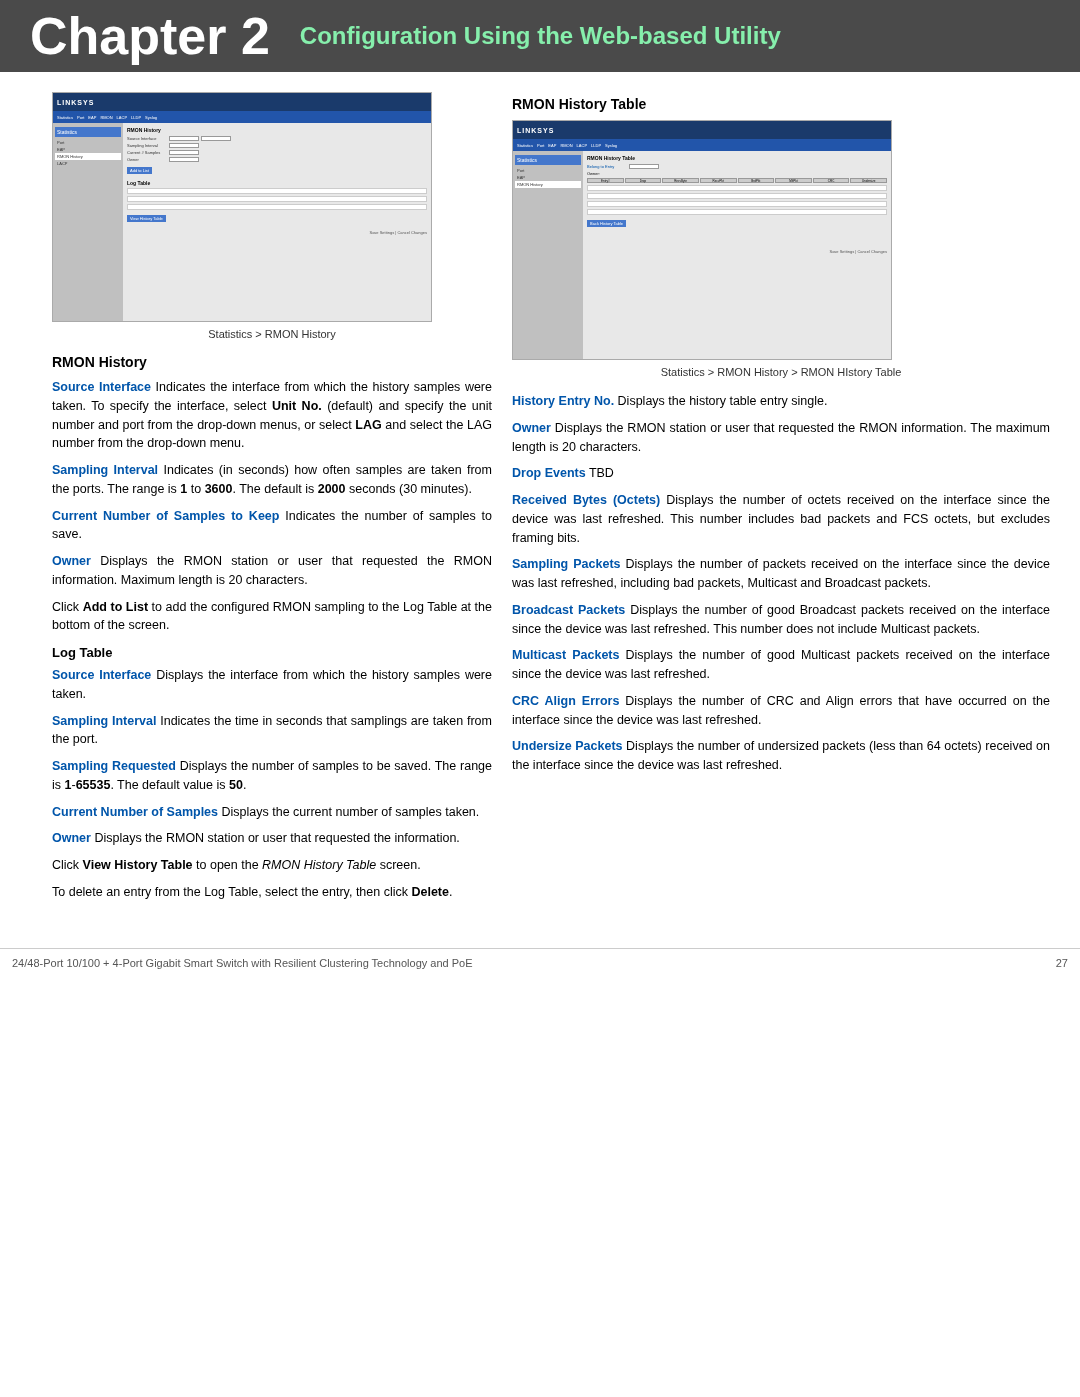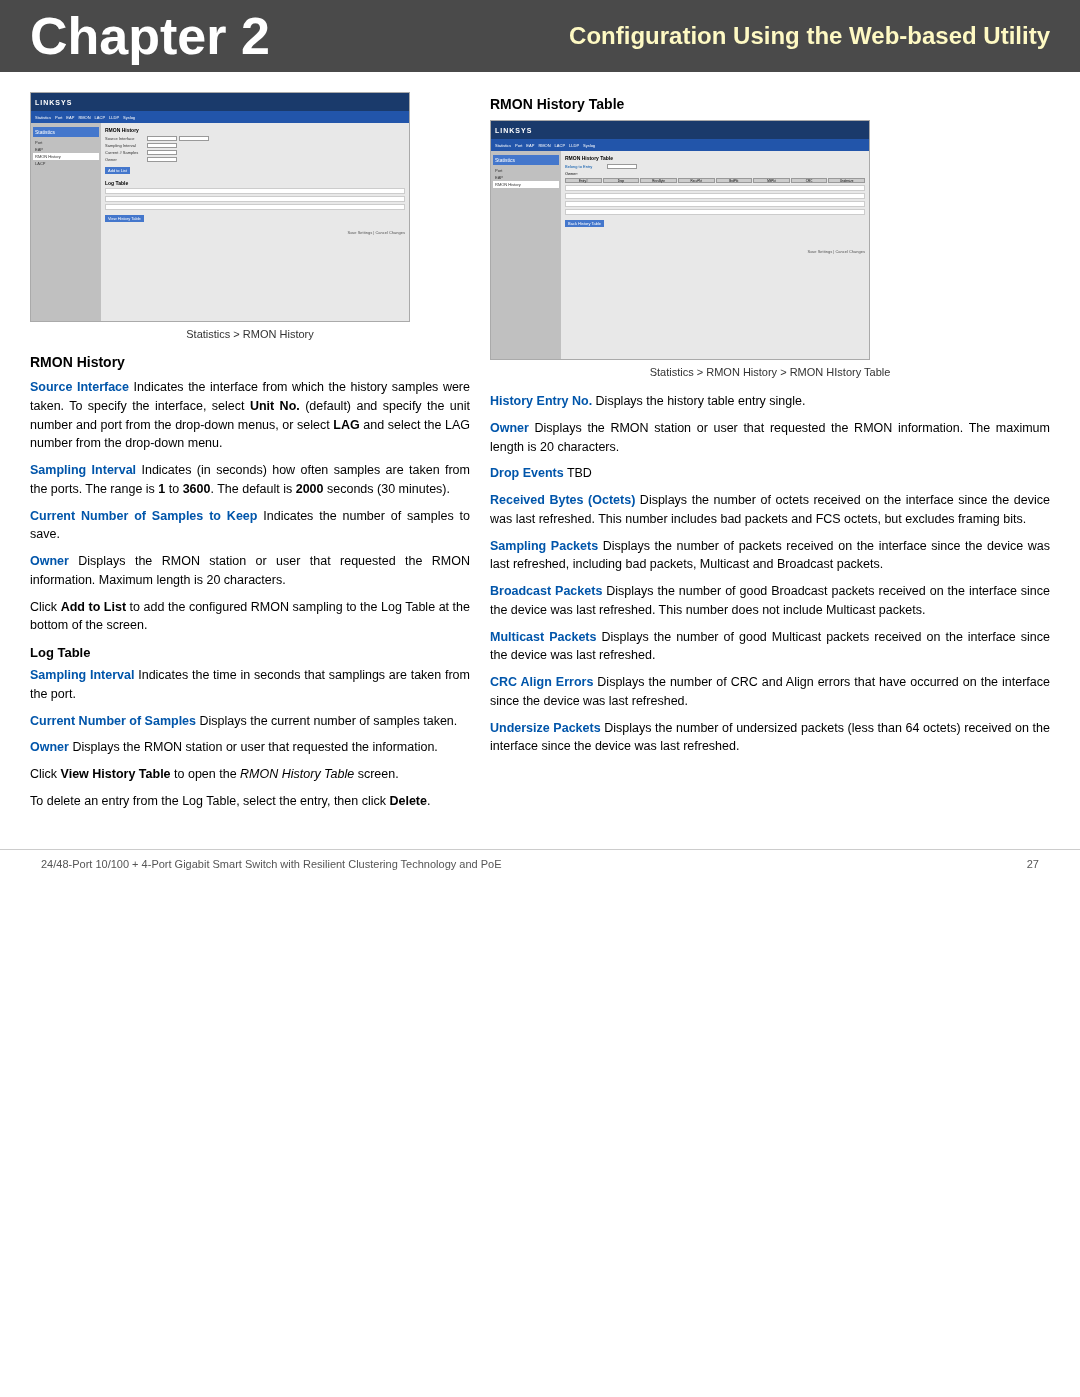--- a/index.html
+++ b/index.html
@@ -21,39 +21,40 @@
       min-height: 70px;
     }
     .header-chapter {
       color: #fff;
       font-size: 52px;
       font-weight: bold;
       margin-right: 30px;
       line-height: 1;
     }
     .header-title {
-      color: #fef9c3;
+      color: #86efac;
       font-size: 24px;
       font-weight: bold;
-      text-align: right;
+      text-align: left;
       flex: 1;
       line-height: 1.2;
     }
 
     
     .content {
       display: flex;
       padding: 20px 30px;
       gap: 20px;
     }
 
     
     .col-left {
       width: 440px;
       flex-shrink: 0;
+      margin-left: 22px;
     }
 
     
     .col-right {
       flex: 1;
     }
 
     
     .screenshot-box {
       border: 1px solid #aaa;
@@ -197,27 +198,27 @@
       font-weight: bold;
     }
 
     em {
       font-style: italic;
     }
 
     
     .footer {
       border-top: 1px solid #ccc;
-      padding: 8px 41px;
+      padding: 8px 12px;
       display: flex;
       justify-content: space-between;
       align-items: center;
       font-size: 11px;
       color: #555;
-      margin-top: 10px;
+      margin-top: 18px;
     }
   </style>
 </head>
 <body>
 
 <div class="header">
   <div class="header-chapter">Chapter 2</div>
   <div class="header-title">Configuration Using the Web-based Utility</div>
 </div>
 
@@ -304,26 +305,34 @@
       <span class="term">Owner</span>
       <span>  Displays the RMON station or user that requested the RMON information. Maximum length is 20 characters.</span>
     </p>
 
     <p>
       Click <strong>Add to List</strong> to add the configured RMON sampling to the Log Table at the bottom of the screen.
     </p>
 
     <div class="subsection-heading">Log Table</div>
 
+    <p>
+      <span class="term">Source Interface</span>
+      <span>  Displays the interface from which the history samples were taken.</span>
+    </p>
 
     <p>
       <span class="term">Sampling Interval</span>
       <span>  Indicates the time in seconds that samplings are taken from the port.</span>
     </p>
 
+    <p>
+      <span class="term">Sampling Requested</span>
+      <span>  Displays the number of samples to be saved. The range is <strong>1</strong>-<strong>65535</strong>. The default value is <strong>50</strong>.</span>
+    </p>
 
     <p>
       <span class="term">Current Number of Samples</span>
       <span>  Displays the current number of samples taken.</span>
     </p>
 
     <p>
       <span class="term">Owner</span>
       <span>  Displays the RMON station or user that requested the information.</span>
     </p>

